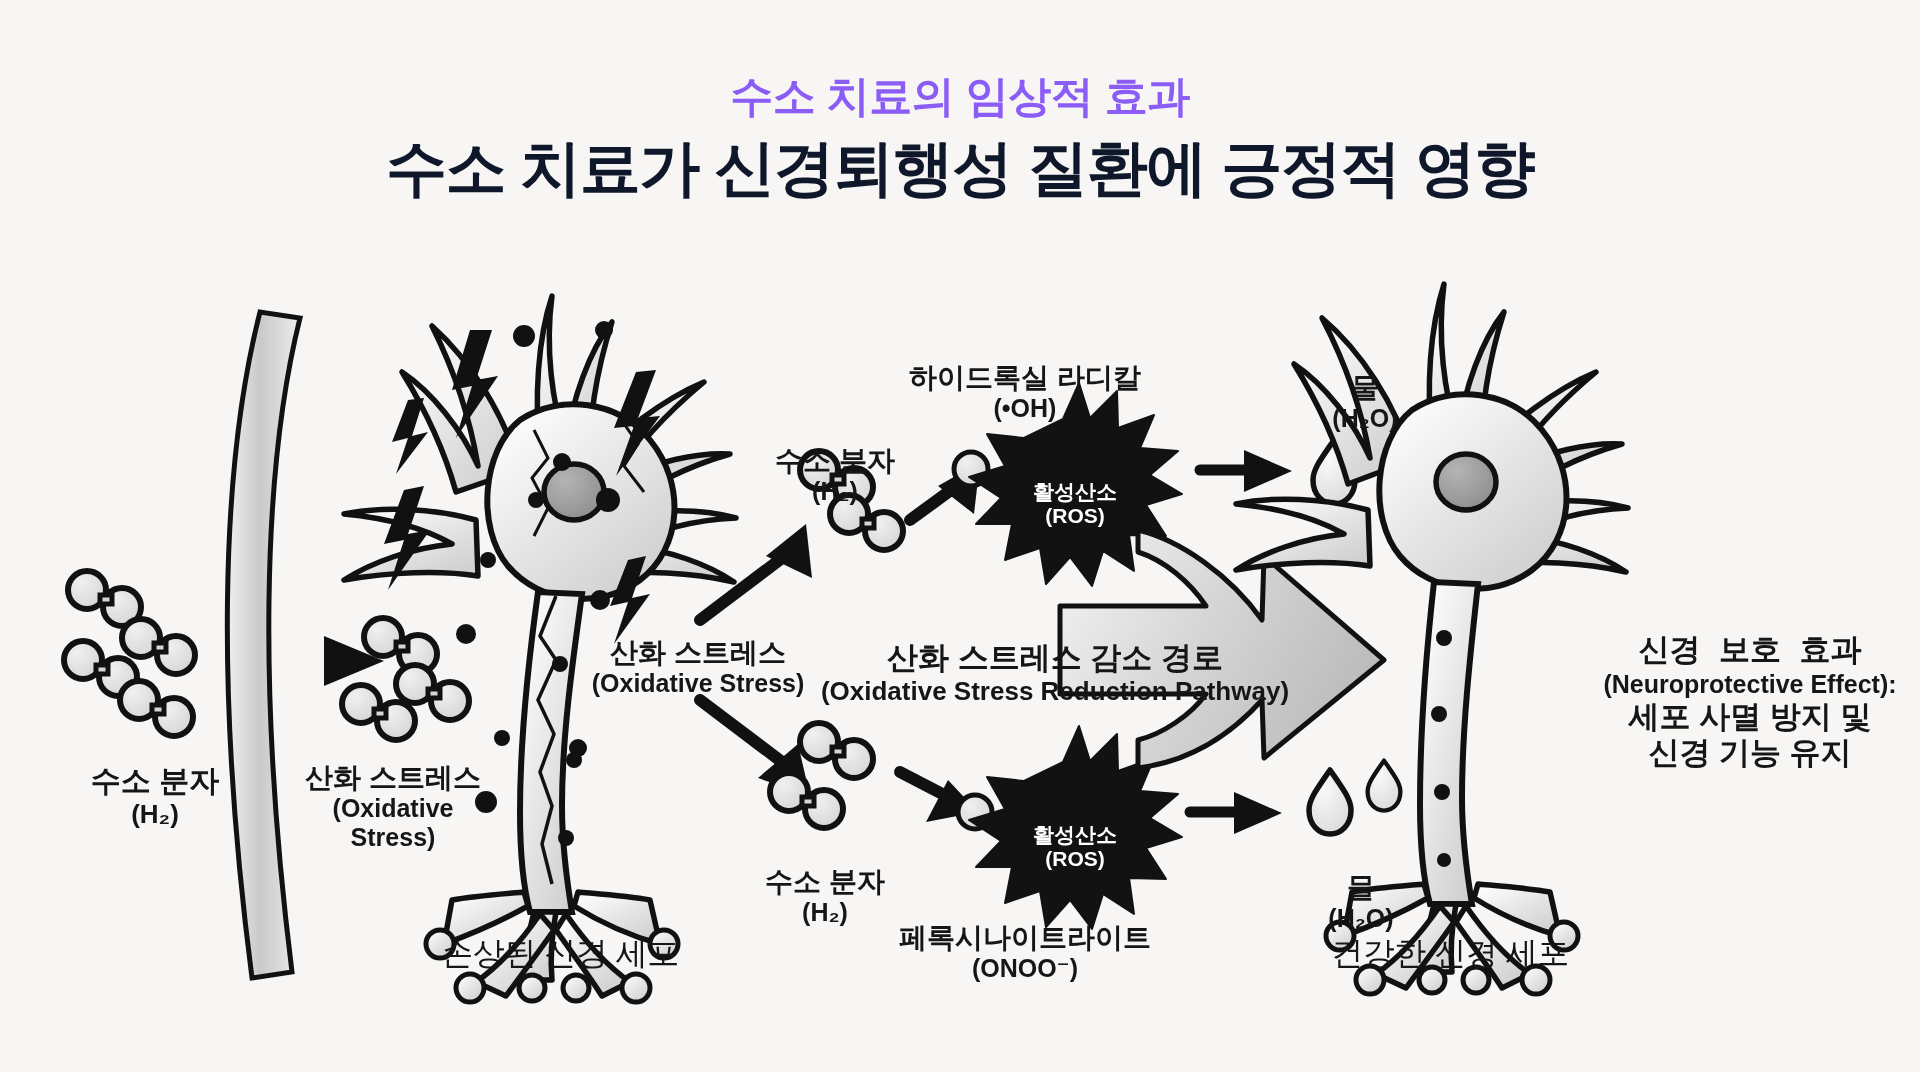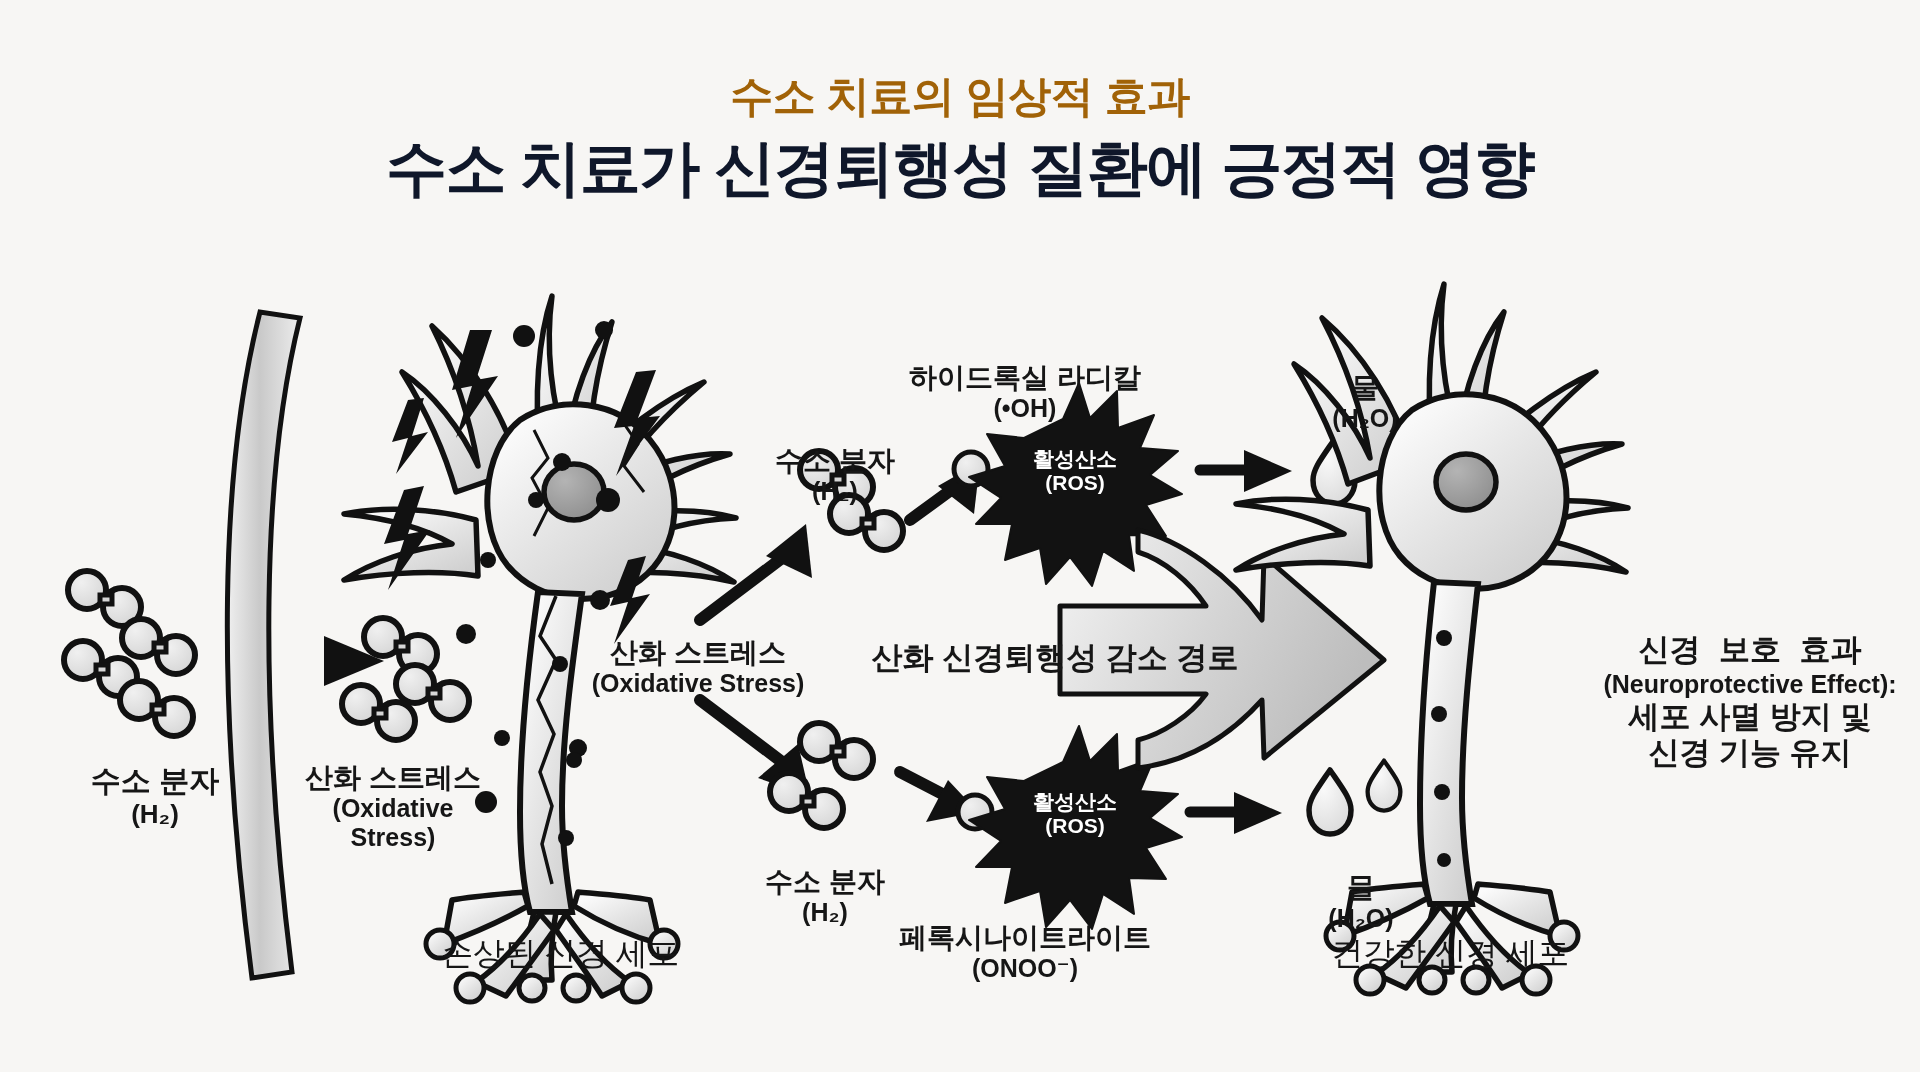--- a/index.html
+++ b/index.html
@@ -11,21 +11,21 @@
     overflow:hidden;
     position:relative;
   }
   #stage{position:absolute;inset:0;}
   .abs{position:absolute;}
 
   
   #title-sub{
     left:0;right:0;top:68px;
     font-size:43px;font-weight:700;letter-spacing:-0.5px;
-    text-align:center;color:#a16207;
+    text-align:center;color:#8b5cf6;
   }
   #title-main{
     left:0;right:0;top:128px;
     font-size:61px;font-weight:800;letter-spacing:-1.5px;
     text-align:center;color:#0f172a;
   }
 
   
   .label{position:absolute;text-align:center;line-height:1.16;margin-top:32px;}
   .label .ko{font-weight:700;display:block;}
@@ -33,20 +33,21 @@
   .lbl-28 .ko{font-size:28px;}
   .lbl-28 .en{font-size:25px;}
   .lbl-30 .ko{font-size:30px;}
   .lbl-30 .en{font-size:26px;}
   .caption{position:absolute;text-align:center;font-size:32px;font-weight:400;letter-spacing:-0.5px;}
 
   .burst-text{
     position:absolute;color:#fff;text-align:center;
     font-size:21px;font-weight:700;line-height:1.12;
     pointer-events:none;
+    margin-top:33px;
   }
   svg{display:block;overflow:visible;}
 </style>
 </head>
 <body>
 
 <div id="stage">
 
   <div class="abs" id="title-sub">수소 치료의 임상적 효과</div>
   <div class="abs" id="title-main">수소 치료가 신경퇴행성 질환에 긍정적 영향</div>
@@ -323,21 +324,22 @@
     <span>활성산소</span><br>
     <span>(ROS)</span>
   </div>
 
   <div class="label lbl-28" style="left:1290px;top:340px;width:150px;">
     <span class="ko">물</span>
     <span class="en">(H₂O)</span>
   </div>
 
   <div class="label lbl-30" style="left:820px;top:608px;width:470px;">
-    <span class="ko" style="font-size:31px;">산화 신경퇴행성 감소 경로</span>
+    <span class="ko" style="font-size:31px;">산화 스트레스 감소 경로</span>
+    <span class="en" style="font-size:26px;">(Oxidative Stress Reduction Pathway)</span>
   </div>
 
   <div class="label lbl-28" style="left:730px;top:834px;width:190px;">
     <span class="ko">수소 분자</span>
     <span class="en">(H₂)</span>
   </div>
 
   <div class="label lbl-28" style="left:860px;top:890px;width:330px;">
     <span class="ko">페록시나이트라이트</span>
     <span class="en">(ONOO⁻)</span>

